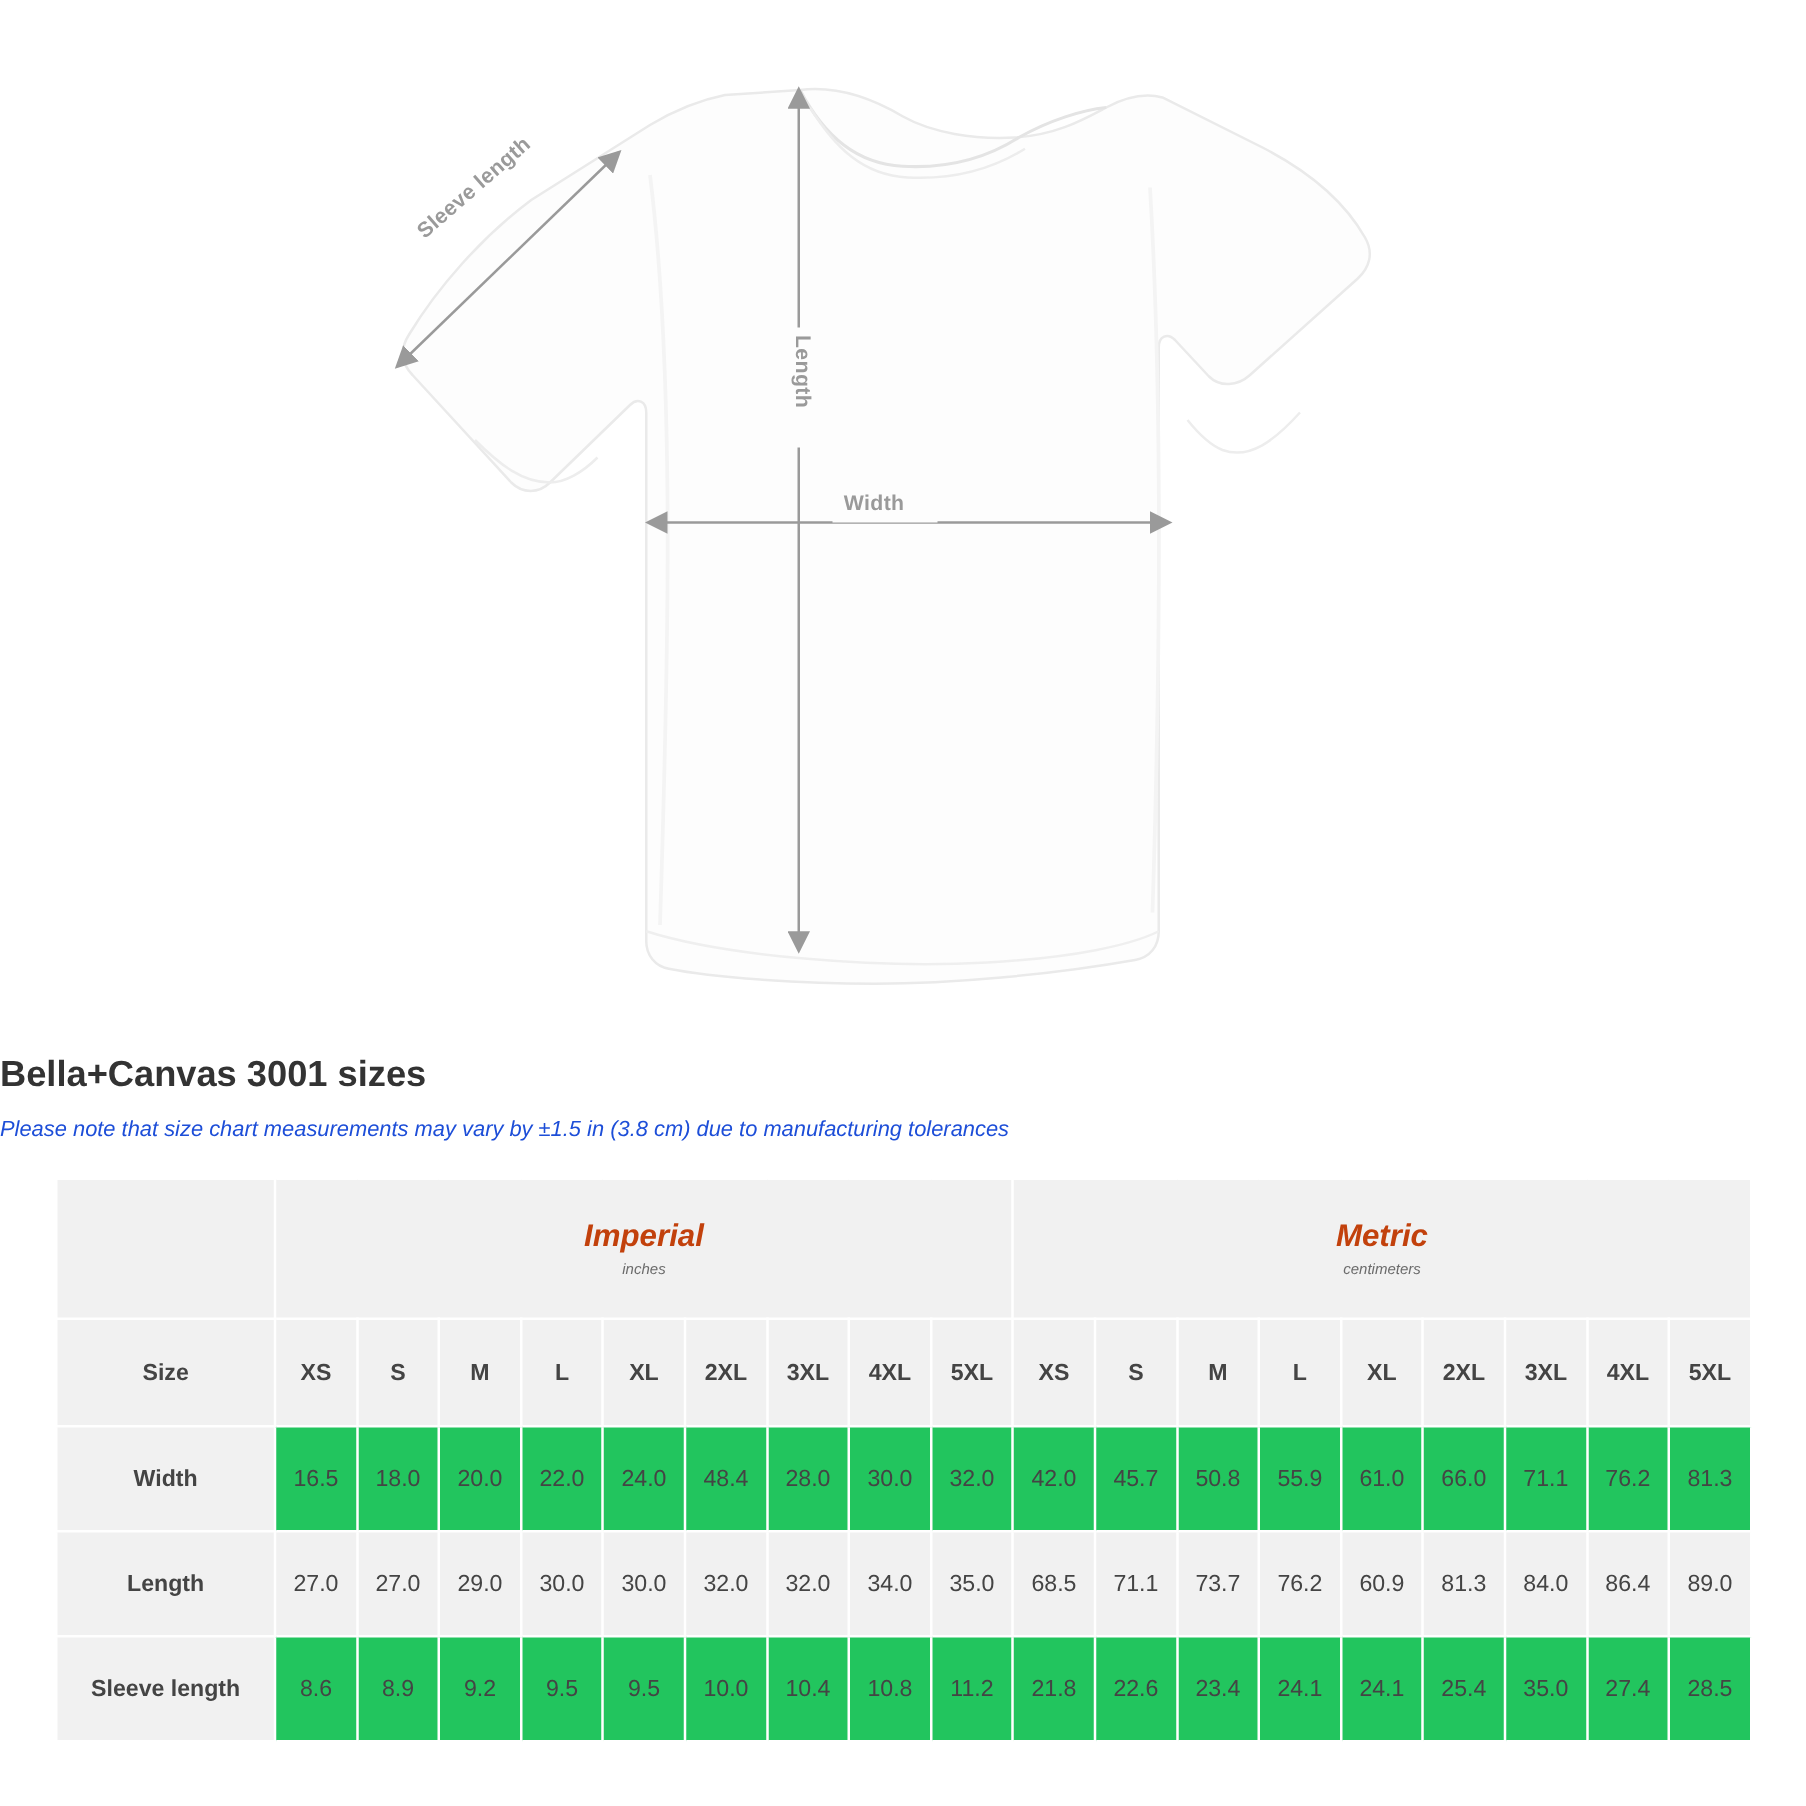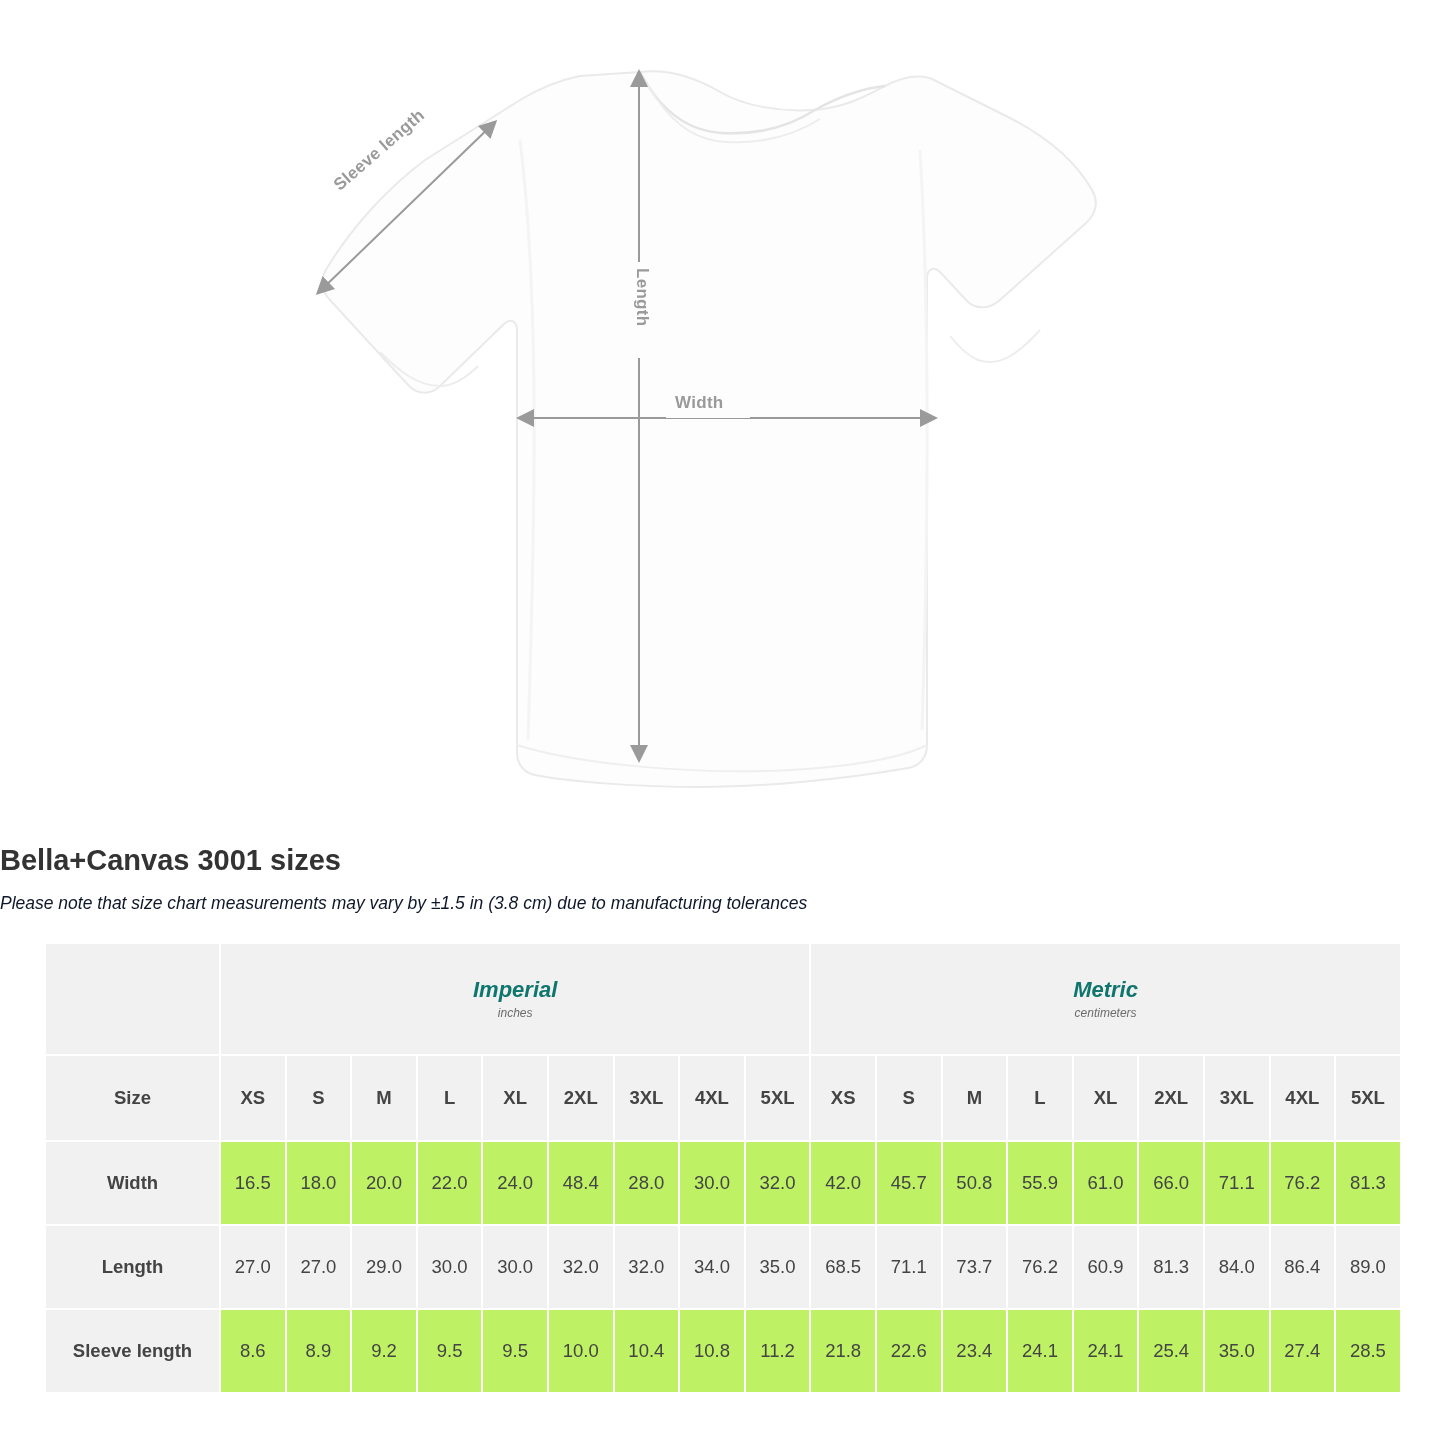--- a/index.html
+++ b/index.html
@@ -63,21 +63,21 @@
   }
   .chart-title {
     font-size: 29px;
     font-weight: bold;
     color: #333;
     margin: 0 0 16px 0;
   }
   .chart-note {
     font-size: 17.5px;
     font-style: italic;
-    color: #0f172a;
+    color: #1d4ed8;
     margin: 0;
   }
 
   
   .table-wrap {
     margin: 28px 44px 0 44px;
   }
   table.size-table {
     border-collapse: collapse;
     width: 1357px;
@@ -90,24 +90,24 @@
     vertical-align: middle;
     font-size: 18.5px;
     color: #444;
     background: #f1f1f1;
     padding: 0;
   }
   .unit-head {
     height: 110px;
   }
   .unit-head .unit-name {
-    font-size: 22px;
+    font-size: 25px;
     font-style: italic;
     font-weight: bold;
-    color: #0f766e;
+    color: #c2410c;
     line-height: 1.25;
   }
   .unit-head .unit-sub {
     font-size: 12px;
     font-style: italic;
     color: #6b6b6b;
     line-height: 1.5;
   }
   .head-row td {
     height: 84px;
@@ -119,21 +119,21 @@
   .head-row td.rowhead {
     background: #f1f1f1;
   }
   .data-row td {
     height: 82px;
     background: #fafafa;
     font-size: 18.5px;
     color: #444;
   }
   .data-row.alt td {
-    background: #bef264;
+    background: #22c55e;
   }
   td.rowhead {
     font-weight: bold;
     font-size: 19px;
     color: #3b3b3b;
     background: #f1f1f1 !important;
   }
   .col-label { width: 175px; }
   .col-val { width: 65.6px; }
 </style>

